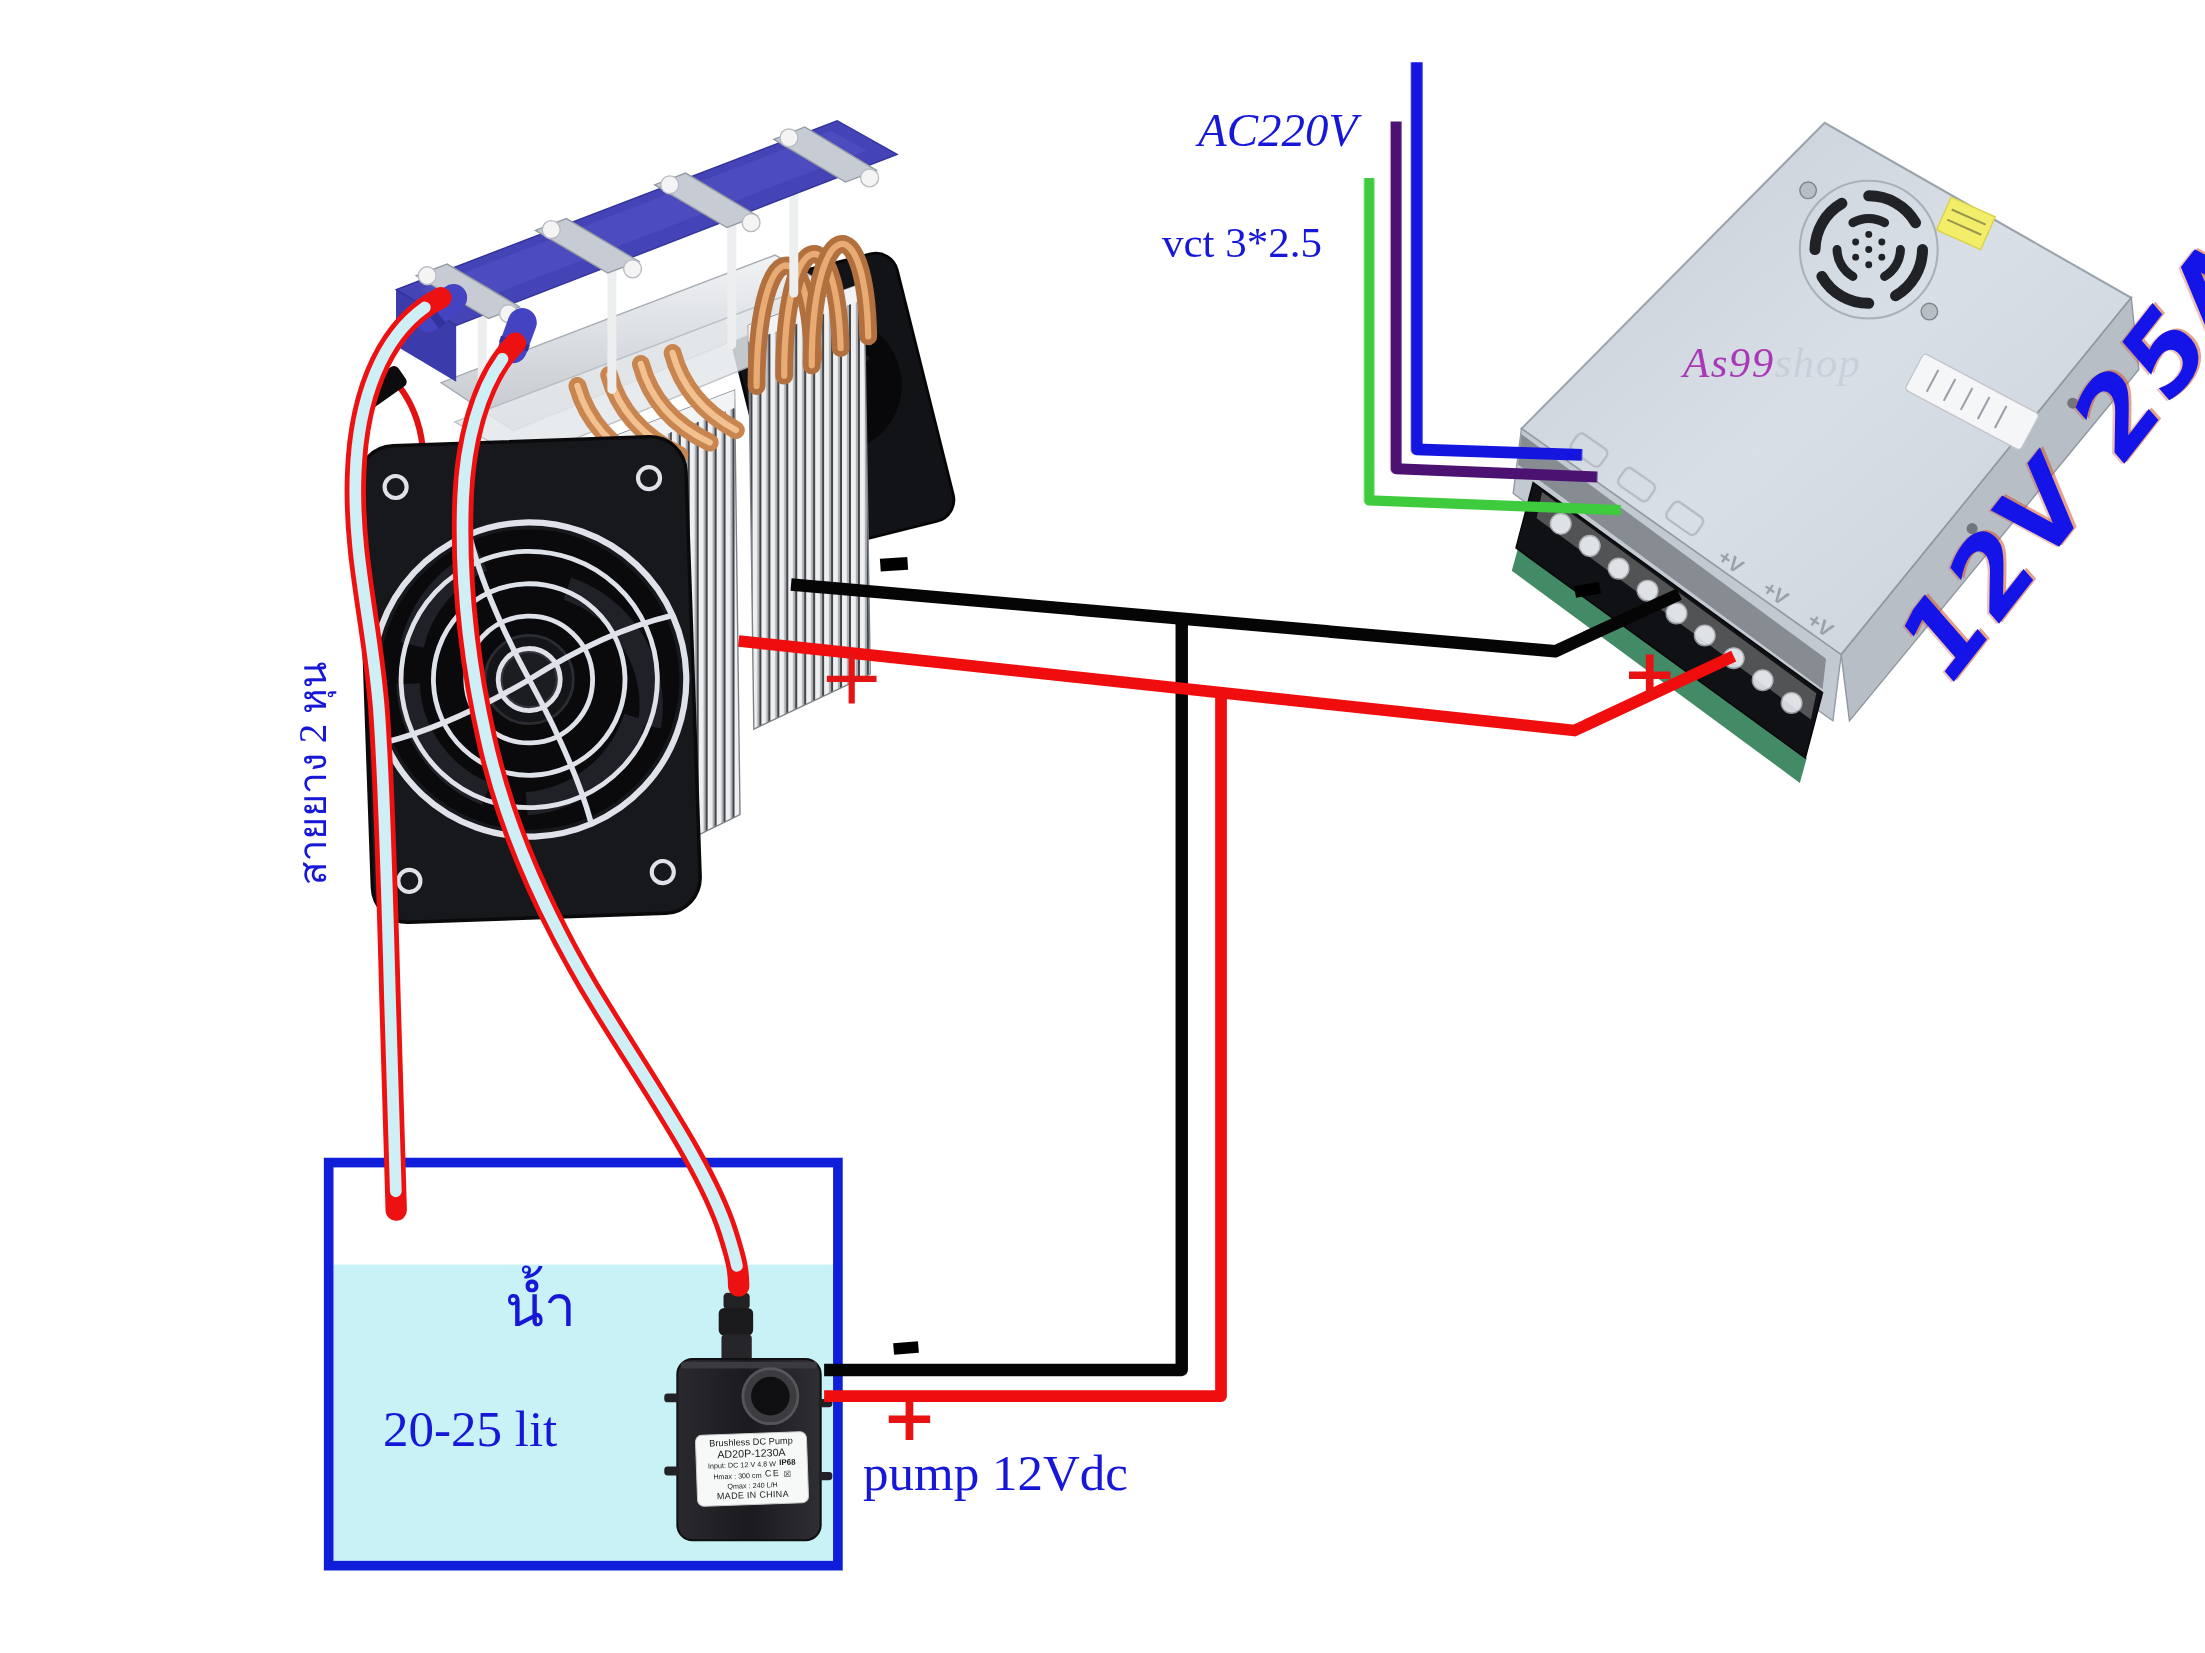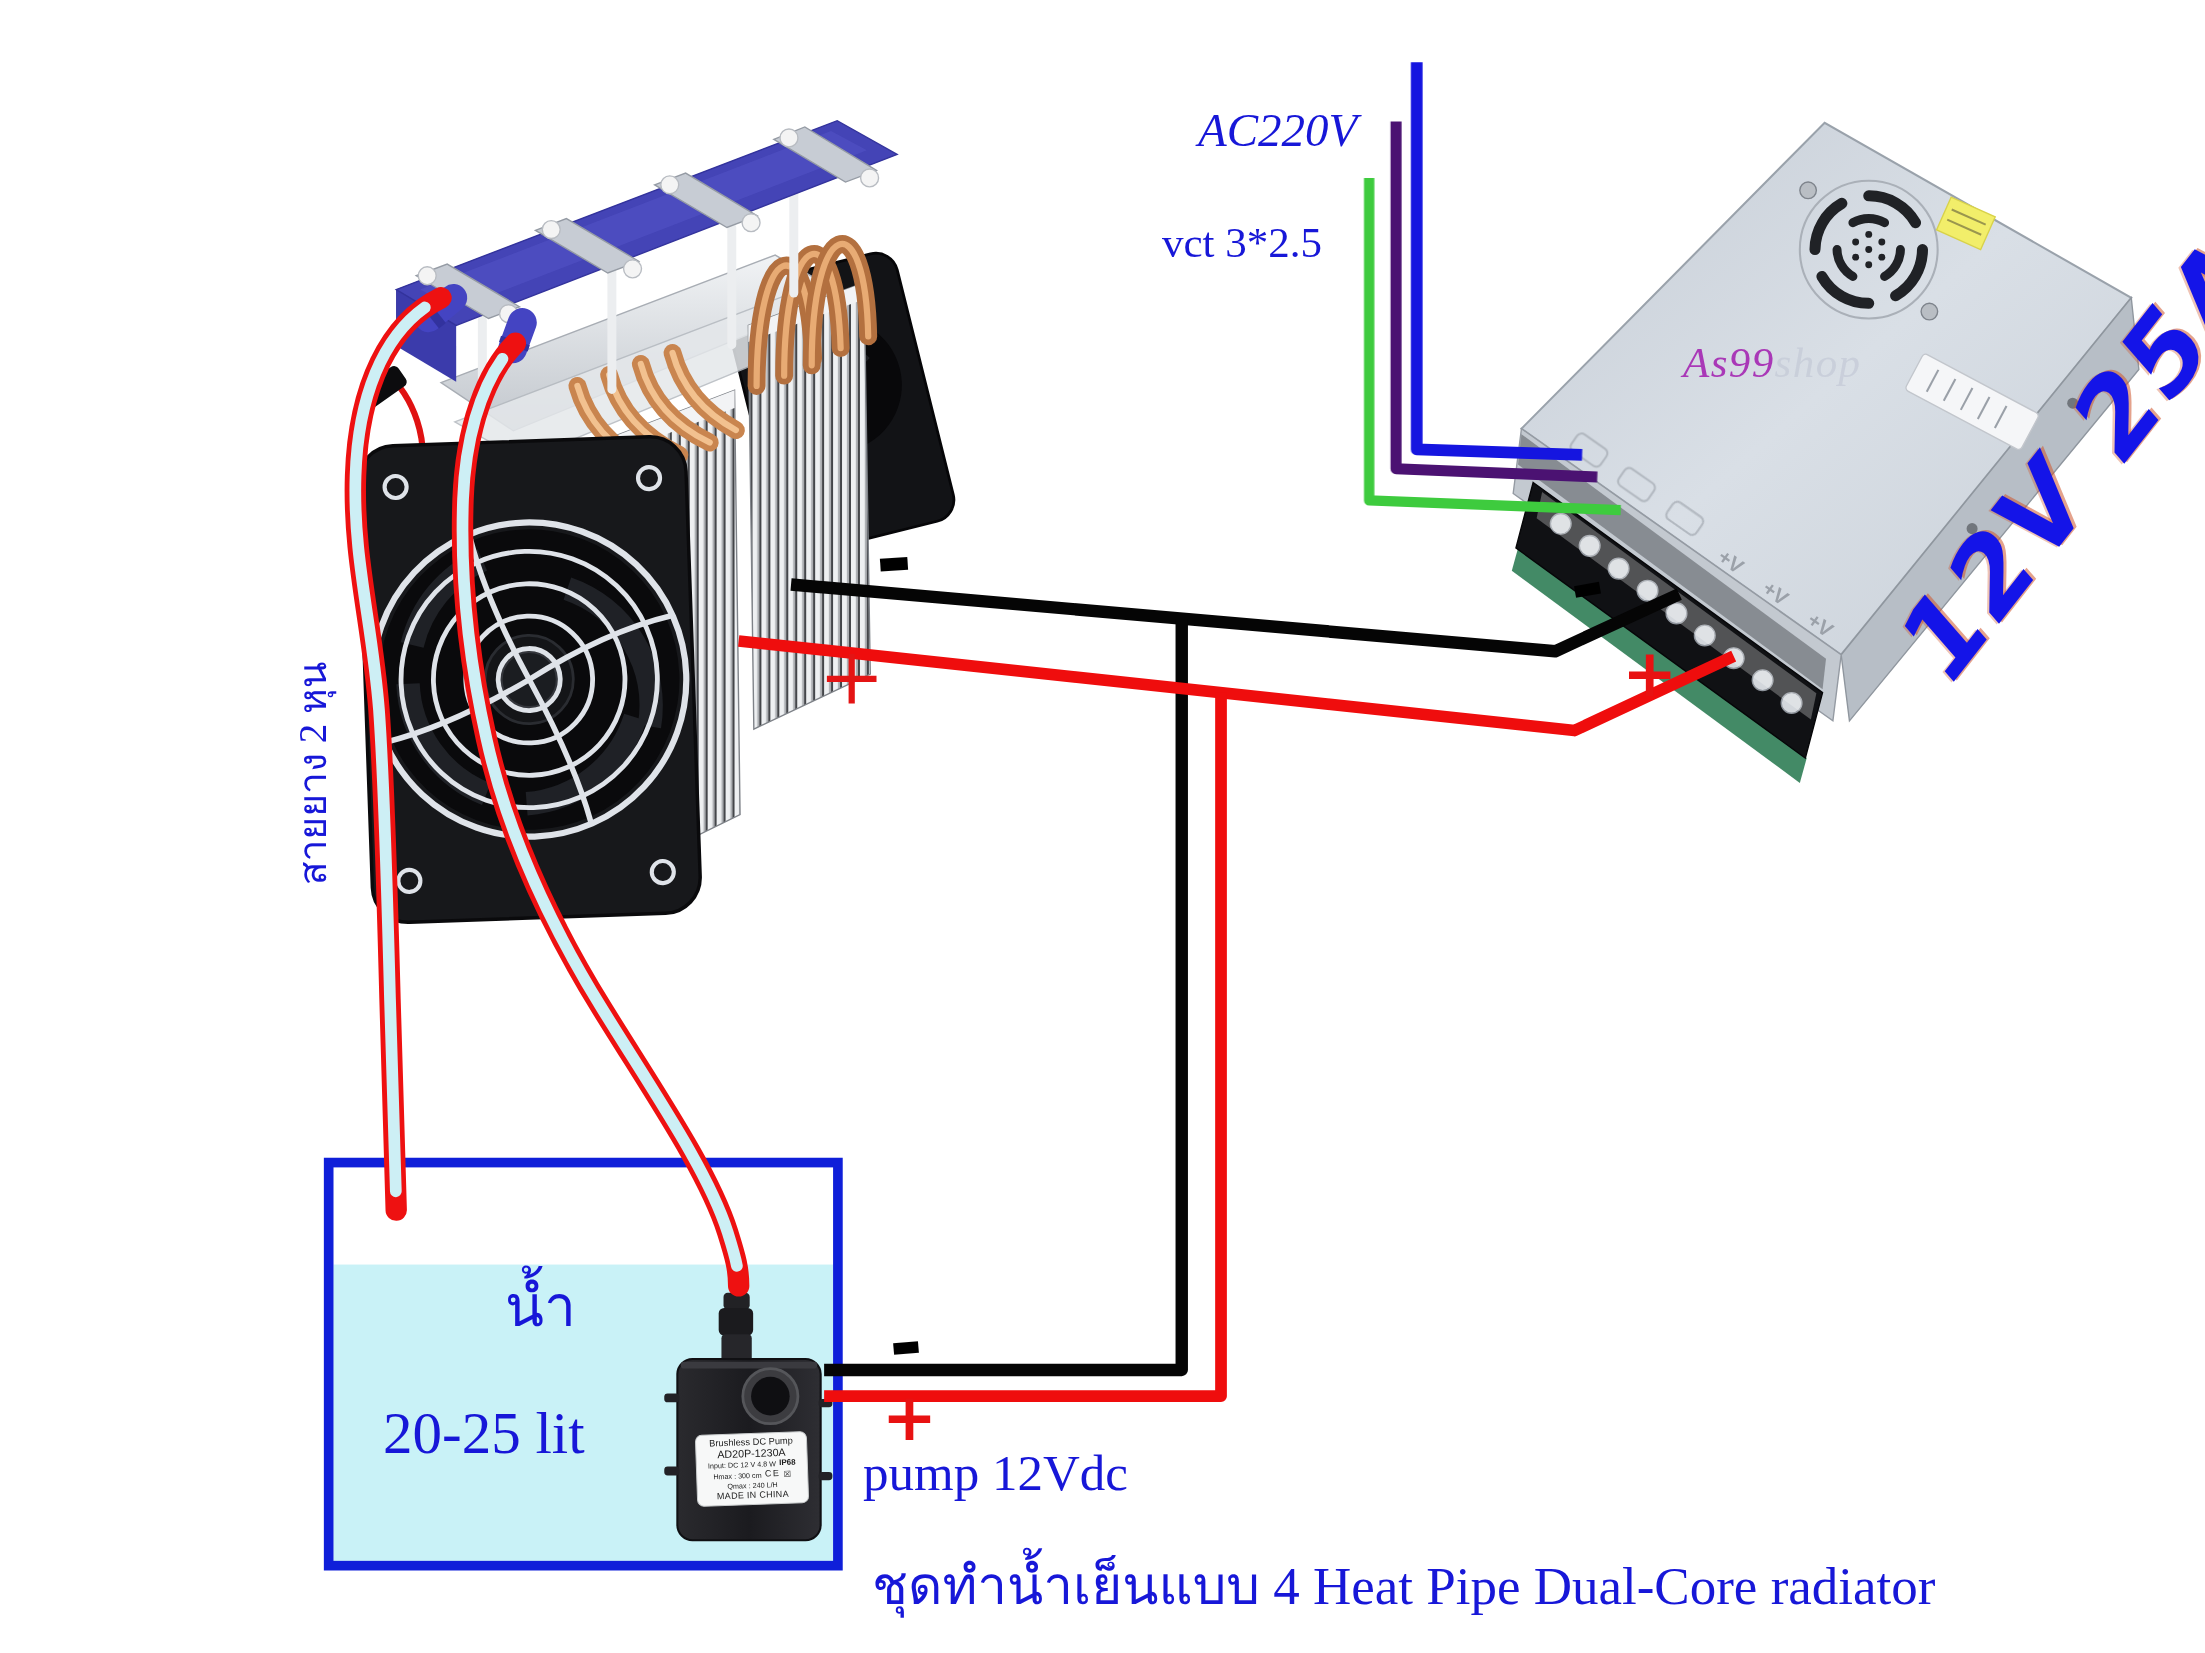--- a/index.html
+++ b/index.html
@@ -9,21 +9,21 @@
   .lbl{position:absolute;color:#1717d8;white-space:nowrap;line-height:1.15;}
   .serif{font-family:"Liberation Serif",serif;}
   .lbl-ac{left:1198px;top:103px;font-size:47px;font-style:italic;}
   .lbl-vct{left:1162px;top:218px;font-size:43px;}
   .lbl-rating{left:1923px;top:603px;font-size:105px;font-weight:bold;font-style:italic;
       font-family:"DejaVu Sans",sans-serif;color:#1414e8;transform:rotate(-52deg);transform-origin:0 50%;
       text-shadow:2.8px 1.4px 0 rgba(205,85,45,.55), -2.1px -1.4px 0 rgba(205,85,45,.35);letter-spacing:4.1px;}
   .lbl-hose{left:167px;top:753px;width:289px;height:41px;font-size:39px;text-align:center;
       transform:rotate(-90deg);}
   .lbl-water{left:505px;top:1274px;font-size:57px;}
-  .lbl-volume{left:383px;top:1400px;font-size:59px;}
+  .lbl-volume{left:383px;top:1400px;font-size:51px;}
   .lbl-pump{left:863px;top:1444px;font-size:51px;}
   .lbl-title{left:872px;top:1556px;font-size:53px;}
   .watermark{position:absolute;left:1683px;top:338px;font-size:43px;font-style:italic;
       font-family:"Liberation Serif",serif;opacity:.85;letter-spacing:1.4px;}
   .watermark .w1{color:#a21caf;}
   .watermark .w2{color:#c7cdd9;}
   
   .sticker{position:absolute;left:696px;top:1433px;width:110px;height:70px;background:#f7f8f8;
       border:1.4px solid #c9cccd;border-radius:6.9px;transform:rotate(-2deg);
       font-family:"Liberation Sans",sans-serif;color:#1b1b1b;text-align:center;overflow:hidden;}
@@ -314,21 +314,20 @@
   </g>
 </svg>
 
 <div class="lbl serif lbl-ac">AC220V</div>
 <div class="lbl serif lbl-vct">vct 3*2.5</div>
 <div class="lbl lbl-rating">12V 25A</div>
 <div class="lbl serif lbl-hose">สายยาง 2 หุน</div>
 <div class="lbl serif lbl-water">น้ำ</div>
 <div class="lbl serif lbl-volume">20-25 lit</div>
 <div class="lbl serif lbl-pump">pump 12Vdc</div>
-<div class="lbl serif lbl-title">ชุดทำน้ำเย็นแบบ  4 Heat Pipe Dual-Core radiator</div>
 
 <div class="watermark">
   <span class="w1">As99</span><span class="w2">shop</span>
 </div>
 
 <div class="sticker">
   <div class="s1">Brushless DC Pump</div>
   <div class="s2">AD20P-1230A</div>
   <div class="srow">
     <span>Input:  DC 12 V   4.8 W</span>

